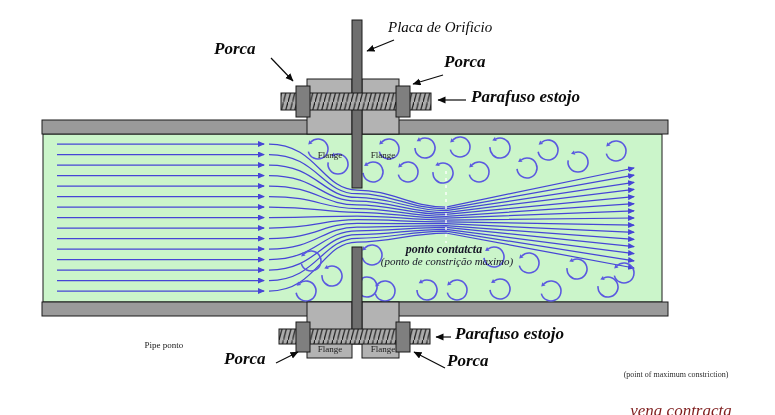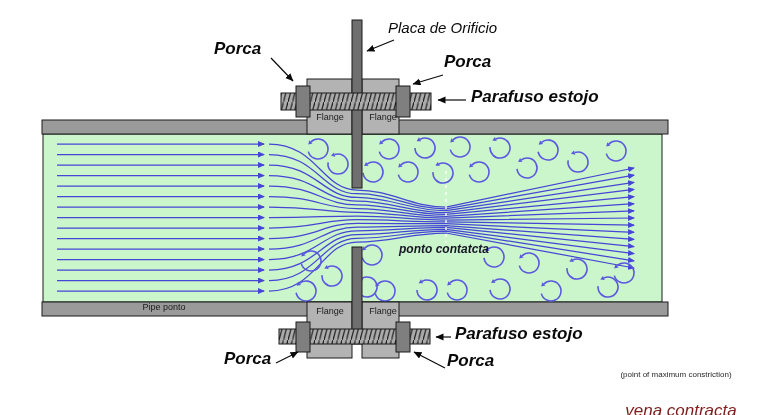--- a/index.html
+++ b/index.html
@@ -1,21 +1,21 @@
 <!DOCTYPE html>
 <html style="--background: #ffffff; --pipe-wall: #9a9a9a; --flange: #b3b3b3; --nut: #7f7f7f; --bolt: #ababab; --plate: #6f6f6f; --fluid: #cbf5ca; --streamline: #4645d6; --eddy: #5a58e0; --outline: #1a1a1a; --label: #0a0a0a;"><head>
 <meta charset="utf-8">
 <style>
   html,body{margin:0;padding:0;background:#fff;}
   .stage{
     position:relative;
     width:738px;height:415px;
     background:var(--background,#fff);
     overflow:hidden;
-    font-family:Liberation Sans, sans-serif;
+    font-family:Liberation Serif, serif;
   }
   .stage svg{position:absolute;left:0;top:0;}
   
   .fluid{fill:var(--fluid);stroke:var(--outline);stroke-width:1;}
   .wall{fill:var(--pipe-wall);stroke:var(--outline);stroke-width:1;}
   .flange{fill:var(--flange);stroke:var(--outline);stroke-width:1;}
   .plate{fill:var(--plate);stroke:var(--outline);stroke-width:1;}
   .nut{fill:var(--nut);stroke:var(--outline);stroke-width:1;}
   .bolt{stroke:var(--outline);stroke-width:1;}
   .hatch-bg{fill:var(--bolt);}
@@ -23,21 +23,21 @@
   .sl{stroke:var(--streamline);fill:none;stroke-width:1.25;}
   .sl-head{fill:var(--streamline);}
   #eddies use{stroke:var(--eddy);fill:var(--eddy);}
   .lbl-arrow-line{stroke:var(--label);stroke-width:1.2;fill:none;}
   .lbl-arrow-head{fill:var(--label);}
   .vena-line{stroke:#ffffff;stroke-width:1.5;stroke-dasharray:3 4;opacity:.9;}
   
   .lbl{position:absolute;color:var(--label);white-space:nowrap;line-height:1.05;}
   .lbl-big{font-style:italic;font-weight:600;font-size:17px;}
   .lbl-placa{font-style:italic;font-weight:400;font-size:15px;}
-  .lbl-small{font-size:9px;color:#1c1c1c;}
+  .lbl-small{font-size:9px;color:#1c1c1c;margin-top:38px;}
   .lbl-center{transform:translate(-50%,0);}
   #lbl-placa{left:388px;top:20px;}
   #lbl-porca-tl{left:214px;top:40px;}
   #lbl-porca-tr{left:444px;top:53px;}
   #lbl-parafuso-t{left:471px;top:88px;}
   #lbl-parafuso-b{left:455px;top:325px;}
   #lbl-porca-bl{left:224px;top:350px;}
   #lbl-porca-br{left:447px;top:352px;}
   #lbl-flange-tl{left:330px;top:113px;}
   #lbl-flange-tr{left:383px;top:113px;}
@@ -179,15 +179,16 @@
   <div class="lbl lbl-big" id="lbl-parafuso-t">Parafuso estojo</div>
   <div class="lbl lbl-big" id="lbl-parafuso-b">Parafuso estojo</div>
   <div class="lbl lbl-big" id="lbl-porca-bl">Porca</div>
   <div class="lbl lbl-big" id="lbl-porca-br">Porca</div>
   <div class="lbl lbl-small lbl-center" id="lbl-flange-tl">Flange</div>
   <div class="lbl lbl-small lbl-center" id="lbl-flange-tr">Flange</div>
   <div class="lbl lbl-small lbl-center" id="lbl-flange-bl">Flange</div>
   <div class="lbl lbl-small lbl-center" id="lbl-flange-br">Flange</div>
   <div class="lbl lbl-small lbl-center" id="lbl-pipe-wall">Pipe ponto</div>
   <div class="lbl lbl-center" id="lbl-vena-pt-title">ponto contatcta</div>
+  <div class="lbl lbl-center" id="lbl-vena-pt-sub">(ponto de constrição maximo)</div>
   <div class="lbl lbl-center" id="lbl-vena-en-title">vena contracta</div>
   <div class="lbl lbl-center" id="lbl-vena-en-sub">(point of maximum constriction)</div>
 </div>
 
 </body></html>

